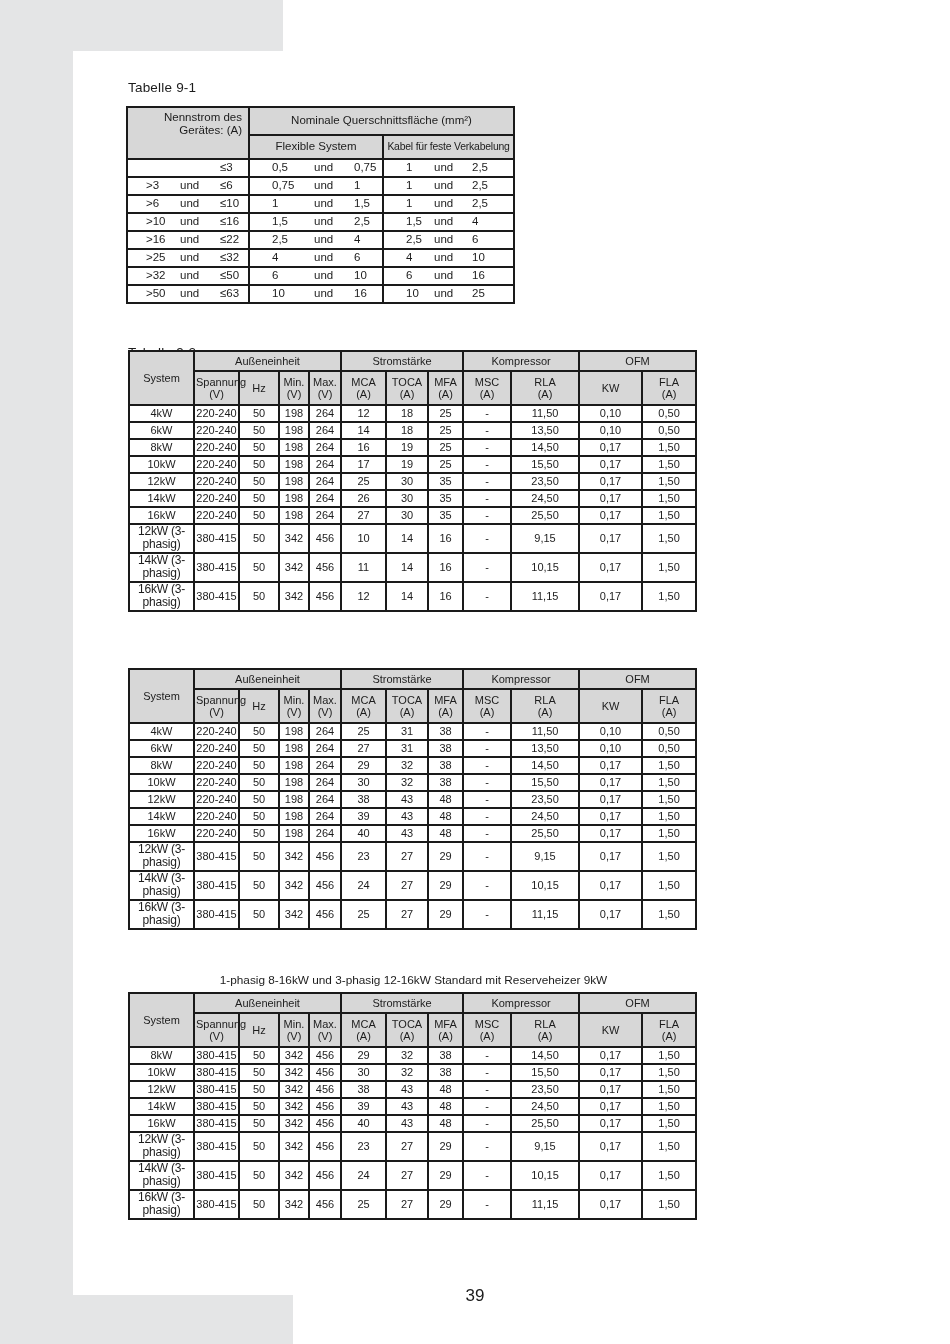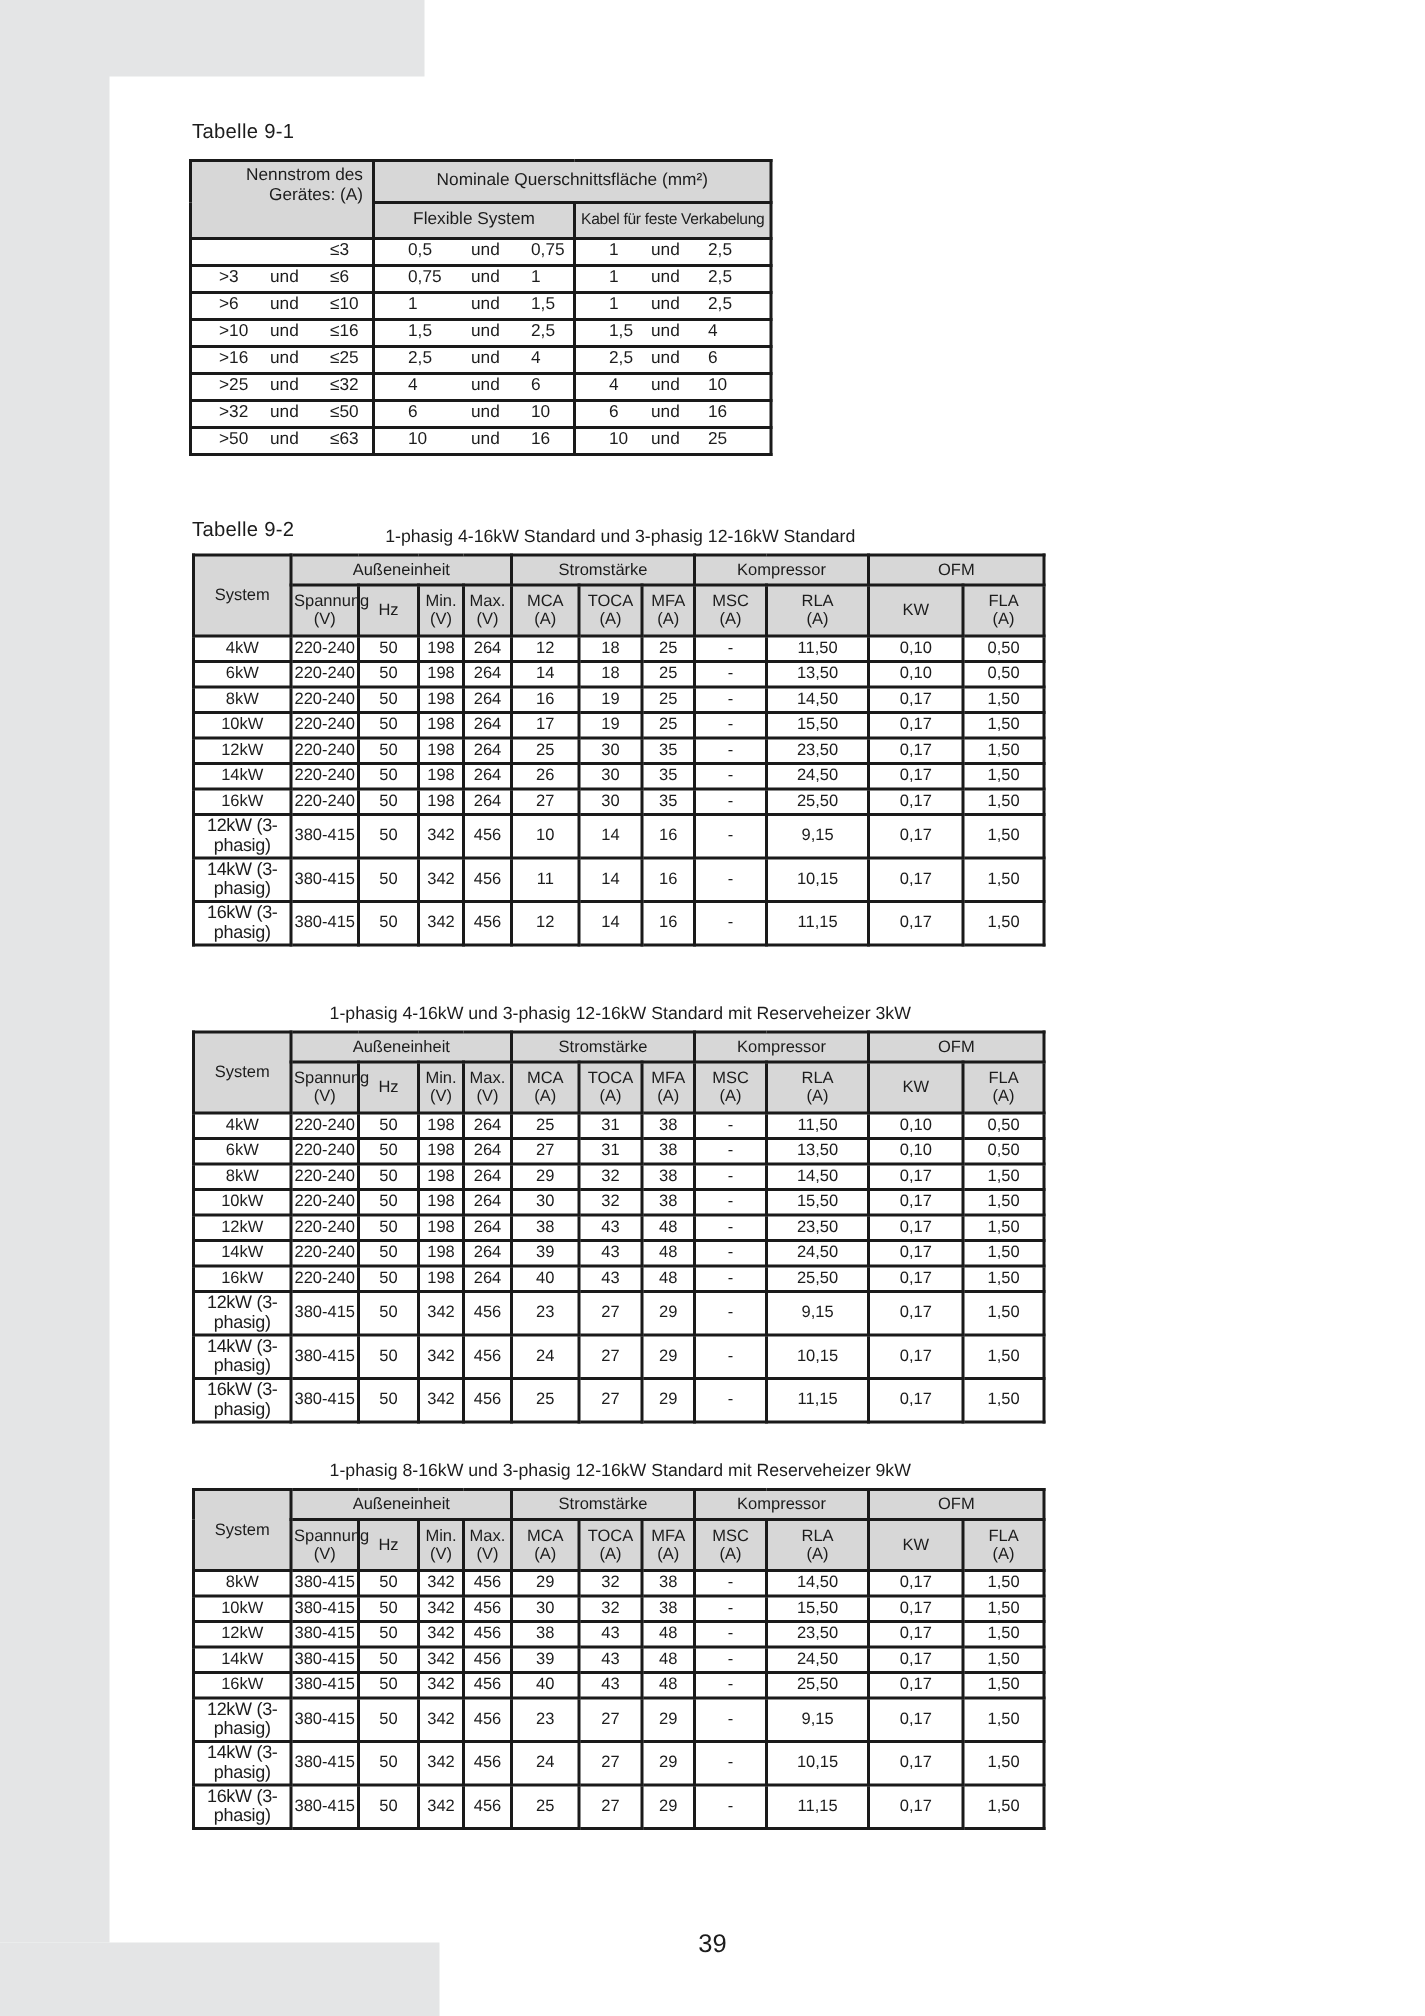--- a/index.html
+++ b/index.html
@@ -178,21 +178,21 @@
               <span>und</span>
               <span>4</span>
             </div>
           </td>
         </tr>
         <tr>
           <td>
             <div class="parts c1parts">
               <span>&gt;16</span>
               <span>und</span>
-              <span>≤25</span>
+              <span>≤22</span>
             </div>
           </td>
           <td>
             <div class="parts c2parts">
               <span>2,5</span>
               <span>und</span>
               <span>4</span>
             </div>
           </td>
           <td>
@@ -271,21 +271,20 @@
               <span>25</span>
             </div>
           </td>
         </tr>
       </tbody>
   </table>
 
   <div class="t-label" style="top: 345px; white-space: pre-line;">Tabelle 9-2</div>
 
   <div class="spec-block" style="top:350px">
-      <div class="spec-title">1-phasig 4-16kW Standard und 3-phasig 12-16kW Standard</div>
       <table class="spec-table">
         <colgroup>
           <col style="width:65px">
           <col style="width:45px">
           <col style="width:40px">
           <col style="width:30px">
           <col style="width:32px">
           <col style="width:45px">
           <col style="width:42px">
           <col style="width:35px">
@@ -463,21 +462,20 @@
             <td>16</td>
             <td>-</td>
             <td>11,15</td>
             <td>0,17</td>
             <td>1,50</td>
           </tr>
         </tbody>
       </table>
     </div>
   <div class="spec-block" style="top:668px">
-      <div class="spec-title">1-phasig 4-16kW und 3-phasig 12-16kW Standard mit Reserveheizer 3kW</div>
       <table class="spec-table">
         <colgroup>
           <col style="width:65px">
           <col style="width:45px">
           <col style="width:40px">
           <col style="width:30px">
           <col style="width:32px">
           <col style="width:45px">
           <col style="width:42px">
           <col style="width:35px">

